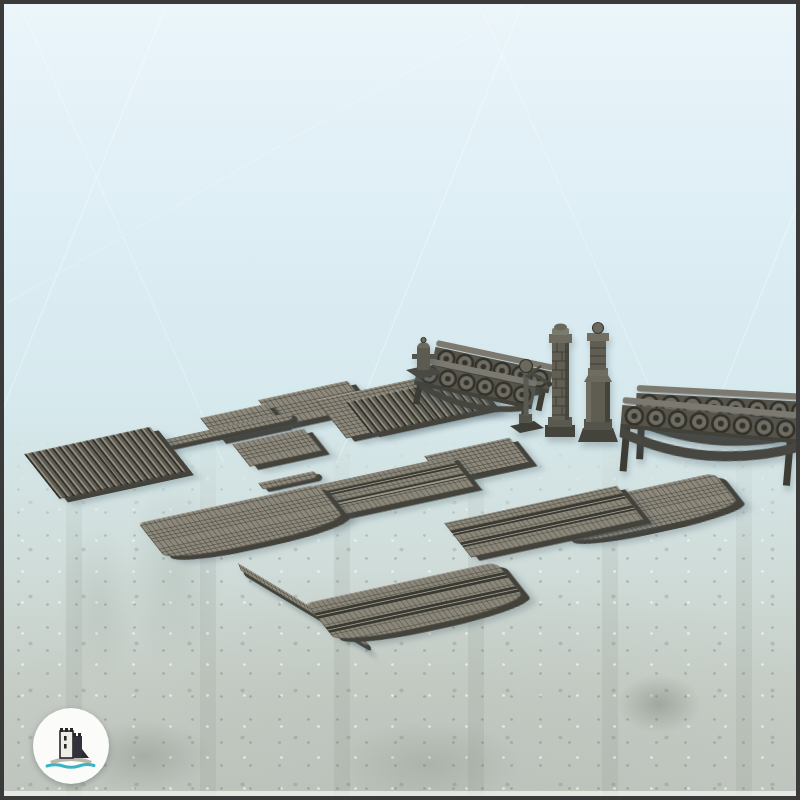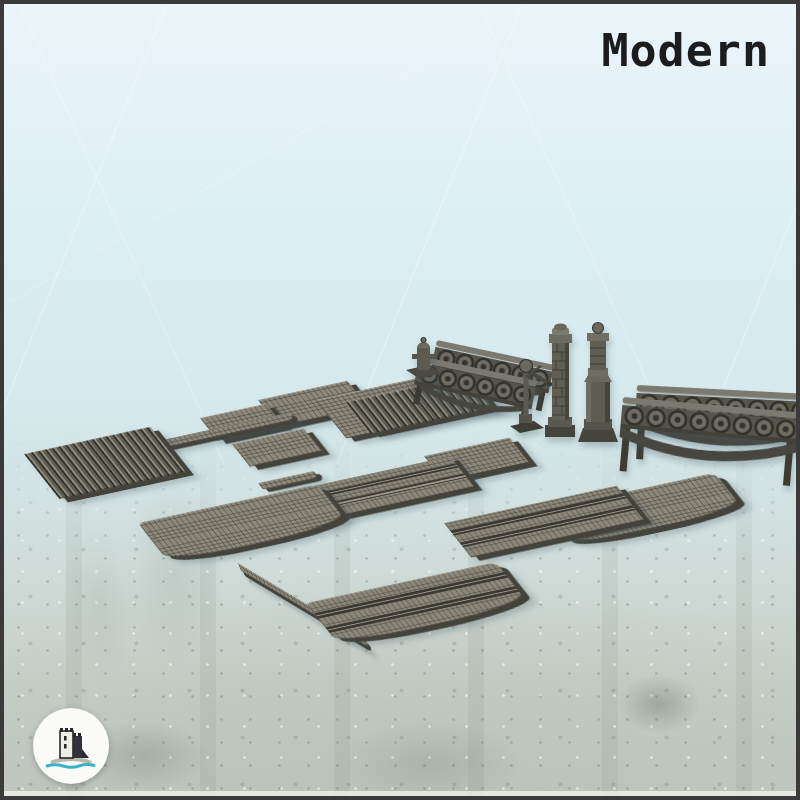--- a/index.html
+++ b/index.html
@@ -89,21 +89,20 @@
 </style>
 </head>
 <body>
 
 <div class="frame">
   <div class="bg"></div>
   <div class="scratches"></div>
   <div class="speckles"></div>
   <div class="stains"></div>
 
-  <div class="title">Modern</div>
 
   <div class="pieces">
     <div class="p3d" style="left:254px;top:396px;width:92px;height:40px">
         <div class="side"></div>
         <div class="top cobble"></div>
       </div>
     <div class="p3d" style="left:312px;top:396px;width:150px;height:58px">
         <div class="side"></div>
         <div class="top cobble"></div>
       </div>

